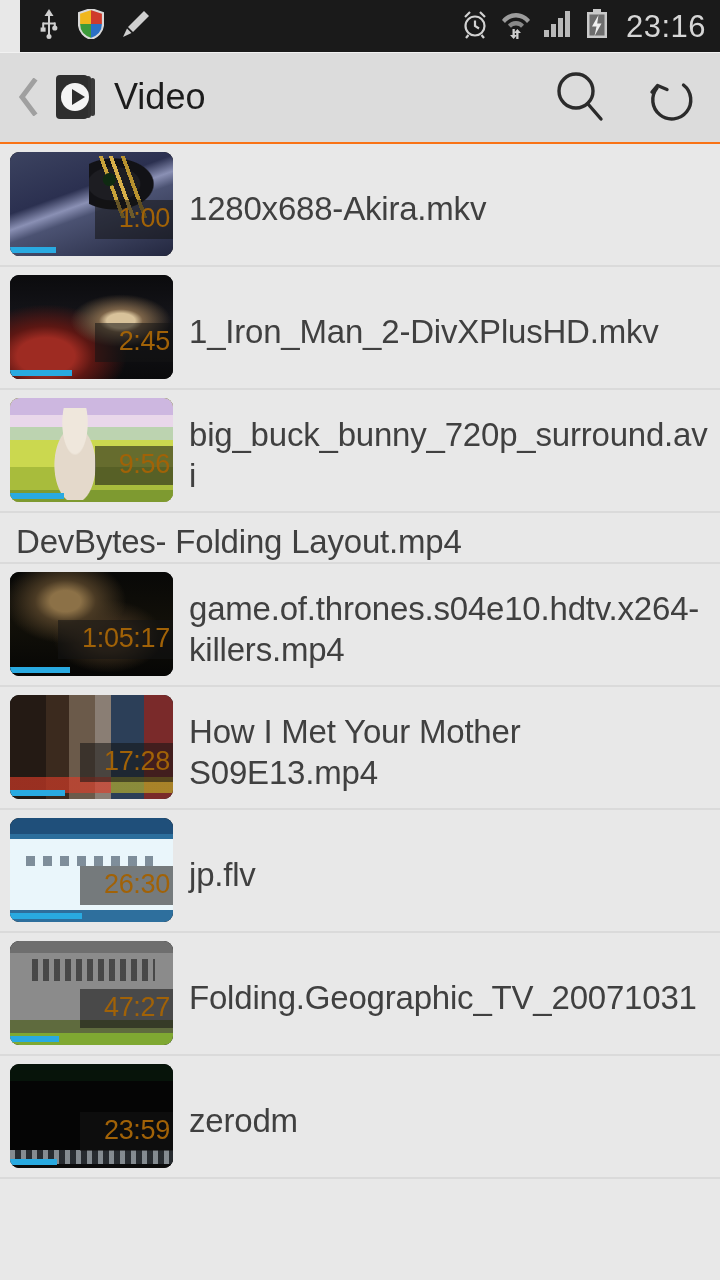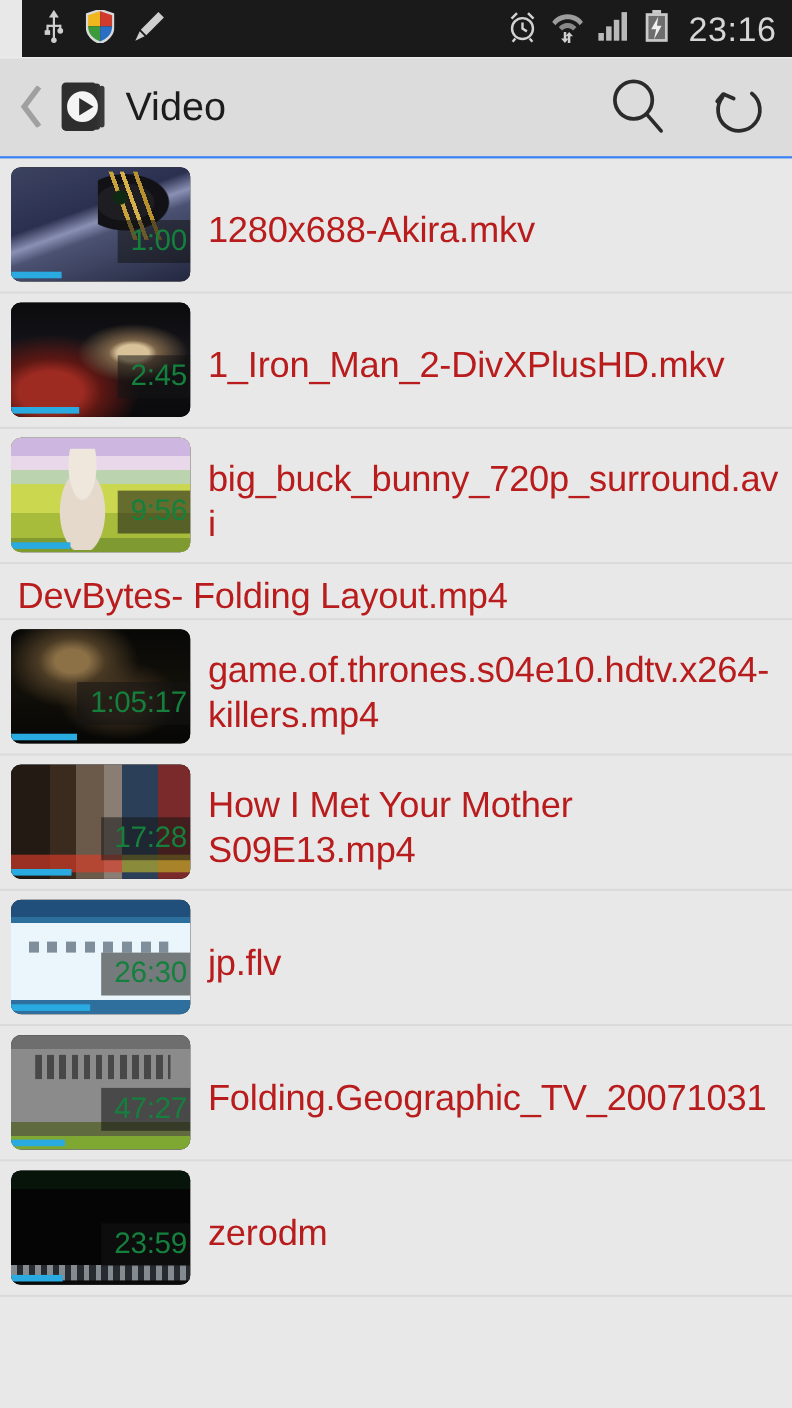--- a/index.html
+++ b/index.html
@@ -48,21 +48,21 @@
   }
 
   
   .actionbar {
     height: 92px;
     background: #dcdcdc;
     display: flex;
     align-items: center;
     padding: 0 22px 0 8px;
     box-sizing: border-box;
-    border-bottom: 2px solid #3b82f6;
+    border-bottom: 2px solid #f97316;
     box-shadow: 0 1px 0 #f2f2f2 inset;
     position: relative;
     text-align: center;
   }
   .back-chevron {
     width: 40px;
     height: 56px;
     display: flex;
     align-items: center;
     justify-content: center;
@@ -144,41 +144,41 @@
   }
   .thumb-art {
     position: absolute;
     inset: 0;
   }
   .duration {
     position: absolute;
     right: 0;
     bottom: 17px;
     background: rgba(20,20,20,0.55);
-    color: #15803d;
+    color: #a16207;
     font-size: 27px;
     line-height: 1;
-    padding: 5px 3px 7px 12px;
+    padding: 5px 3px 7px 24px;
     letter-spacing: -0.3px;
     white-space: nowrap;
   }
   .progress-track {
     position: absolute;
     left: 0; right: 0; bottom: 3px;
     height: 6px;
   }
   .progress-fill {
     height: 100%;
     background: #29aae1;
   }
   .title {
     flex: 1 1 auto;
     font-size: 33px;
     line-height: 41px;
-    color: #b91c1c;
+    color: #404040;
     padding: 0 6px 0 16px;
     word-break: break-word;
     align-self: center;
     letter-spacing: -0.2px;
   }
 
   
   .art-akira {
     background:
       linear-gradient(115deg, rgba(255,255,255,0.16) 0 2px, transparent 2px 9px),

